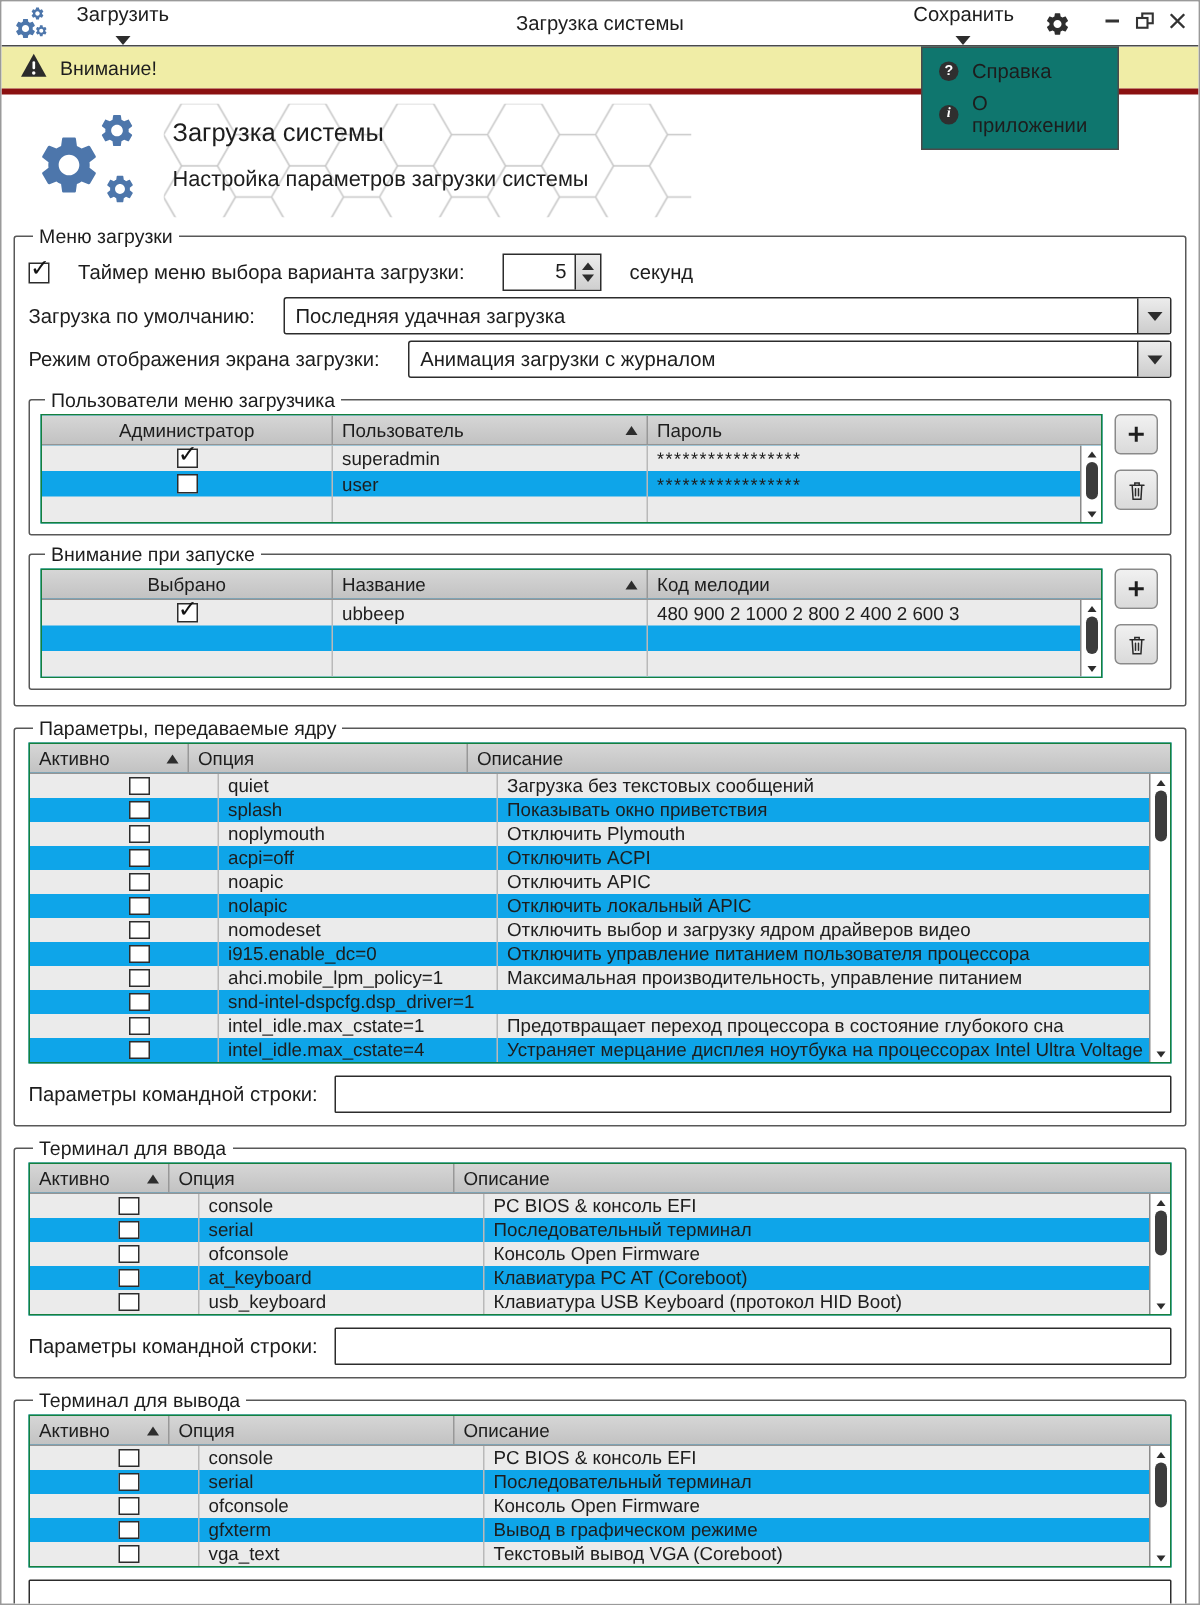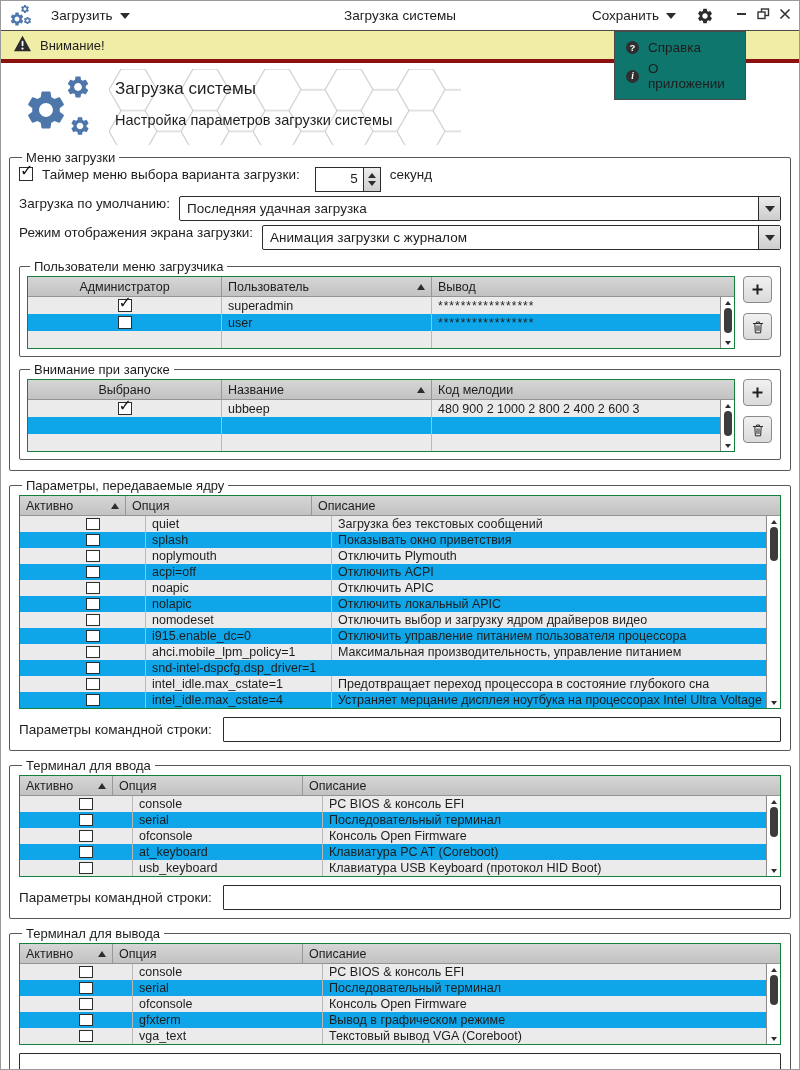--- a/index.html
+++ b/index.html
@@ -8,21 +8,21 @@
     font-family: "Liberation Sans", "DejaVu Sans", sans-serif;
     font-size: 13px; color: #1d1d1d; background: #fff;
     border: 1px solid #9a9a9a;
   }
   
   .toolbar { position: relative; height: 30px; display: flex; align-items: center;
     padding: 0 8px; background: #fff; border-bottom: 1px solid #4a4a4a; }
   .tb-left { display: flex; align-items: center; gap: 16px; z-index: 2; }
   .tb-title { position: absolute; left: 0; right: 0; text-align: center; font-size: 13.5px; }
   .tb-right { margin-left: auto; display: flex; align-items: center; gap: 14px; z-index: 2; }
-  .tb-btn { display: flex; align-items: center; gap: 7px; font-size: 13.5px; cursor: default; }
+  .tb-btn { display: flex; align-items: center; gap: 7px; font-size: 13.5px; cursor: default; flex-direction: column; }
   .arr-down { width: 0; height: 0; border-left: 5px solid transparent;
     border-right: 5px solid transparent; border-top: 6px solid #2d2d2d; }
   .winbtns { display: flex; align-items: center; gap: 9px; margin-left: 8px; }
   .logo-svg, .gearbtn-svg { display: block; }
   
   .warnbar { height: 28px; background: #f0eda6; display: flex; align-items: center;
     gap: 8px; padding: 0 12px; }
   .warn-line { height: 4px; background: #8b1111; }
   
   .menu-pop { position: absolute; top: 31px; left: 614px; width: 132px; background: #0f766e;
@@ -40,21 +40,21 @@
   .hdr-hex { position: relative; width: 352px; height: 76px; }
   .hdr-hex svg.hexbg { position: absolute; inset: 0; }
   .hdr-titles { position: relative; z-index: 1; padding: 10px 0 0 6px; }
   .hdr-title { font-size: 17px; margin-bottom: 13px; }
   .hdr-sub { font-size: 14.5px; }
   
   fieldset { border: 1.4px solid #585858; border-radius: 2px; padding: 2px 9px 8px 9px;
     margin-bottom: 7px; background: #fff; }
   legend { font-size: 13px; padding: 0 4px; margin-left: 3px; }
   fieldset fieldset { margin-top: 5px; margin-bottom: 2px; padding: 2px 7px 7px 7px; }
-  .frow { display: flex; align-items: flex-start; min-height: 29px; gap: 9px; }
+  .frow { display: flex; align-items: center; min-height: 29px; gap: 19px; }
   .flabel { white-space: nowrap; font-size: 13.5px; }
   
   .cb { position: relative; width: 14px; height: 14px; border: 1.7px solid #2c2c2c;
     background: #fff; flex: 0 0 14px; display: inline-block; }
   .cb.checked::after { content: "\2713"; font-family: "DejaVu Sans", sans-serif;
     position: absolute; top: -7px; left: 0px; font-size: 16px; font-weight: bold; color: #141414; }
   
   .spin { width: 66px; height: 25px; border: 1.7px solid #2c2c2c; display: flex; background: #fff; }
   .spin-val { flex: 1; text-align: right; padding: 3px 5px 0 0; font-size: 13.5px; }
   .spin-btns { width: 17px; border-left: 1.7px solid #2c2c2c;
@@ -262,21 +262,21 @@
         <div class="tbl">
           <div class="thead cols-users">
             <div class="hcell">
                 <span>Администратор</span>
               </div>
             <div class="hcell">
                 <span>Пользователь</span>
                 <span class="sort"></span>
               </div>
             <div class="hcell">
-                <span>Вывод</span>
+                <span>Пароль</span>
               </div>
           </div>
           <div class="tbody r17">
             <div class="trow cols-users">
               <div class="cell">
                   <span class="cb checked" style="width:13px;height:13px"></span>
                 </div>
               <div class="cell">superadmin</div>
               <div class="cell pw">*****************</div>
             </div>

